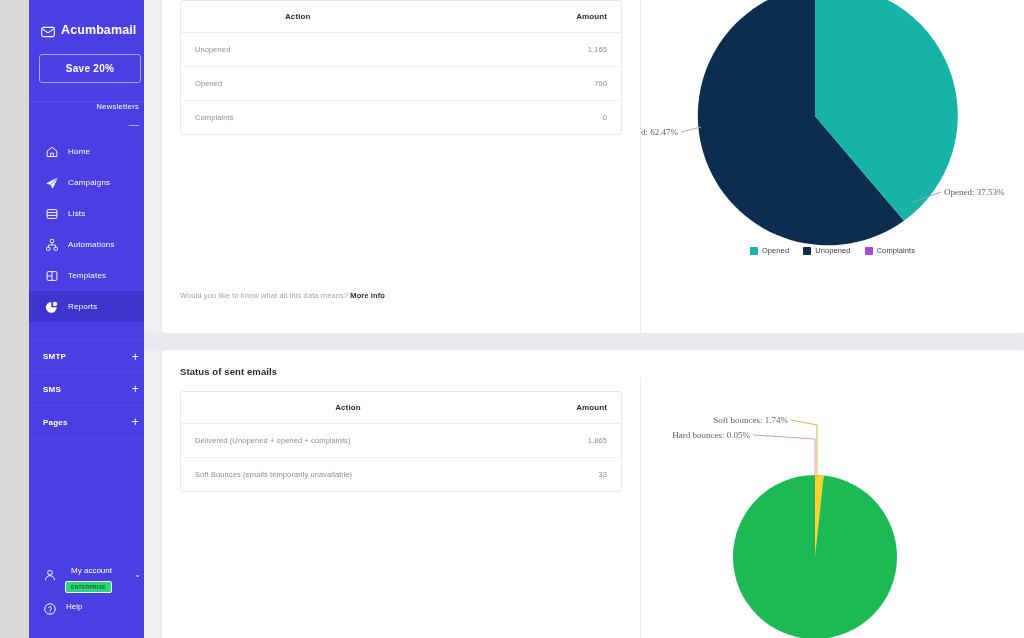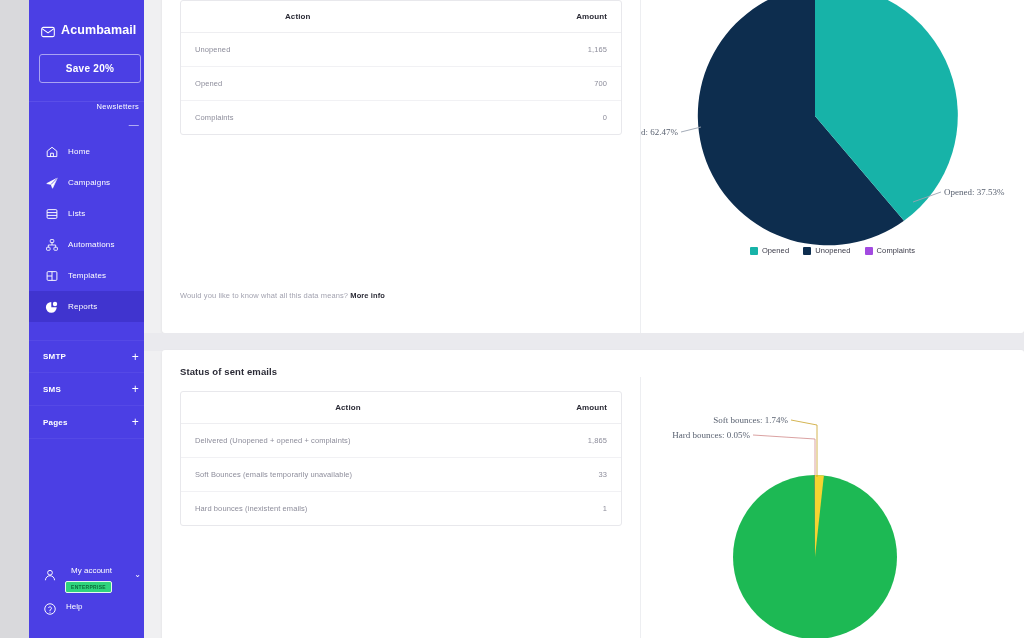--- a/index.html
+++ b/index.html
@@ -502,24 +502,20 @@
               </thead>
               <tbody>
                 <tr>
                   <td>Delivered (Unopened + opened + complaints)</td>
                   <td class="right">1,865</td>
                 </tr>
                 <tr>
                   <td>Soft Bounces (emails temporarily unavailable)</td>
                   <td class="right">33</td>
                 </tr>
-                <tr>
-                  <td>Hard bounces (inexistent emails)</td>
-                  <td class="right">1</td>
-                </tr>
               </tbody>
             </table>
           </div>
         </div>
 
         <div class="chart-col" style="width:384px; padding-top:10px;">
           <svg class="chart-svg" width="384" height="280" viewBox="0 0 384 280">
 
             <circle cx="174" cy="170" r="82" fill="#1db954"></circle>
 

